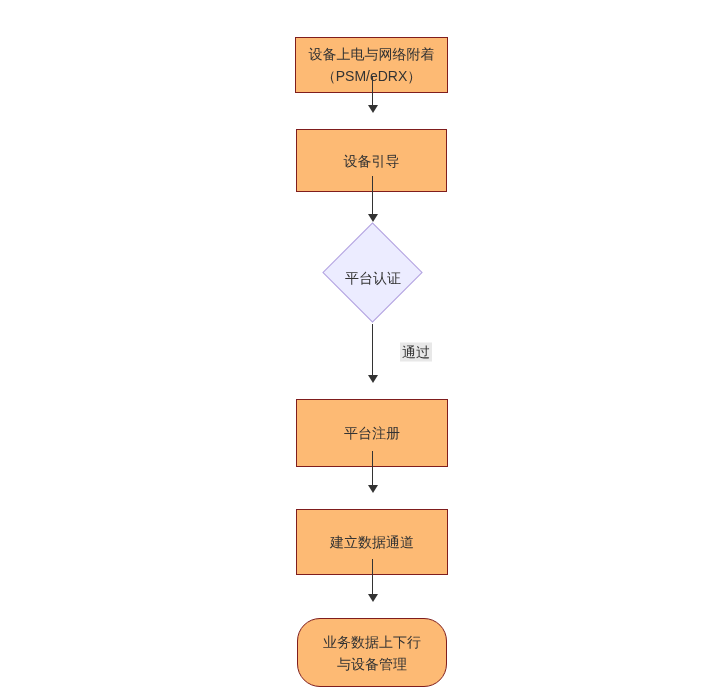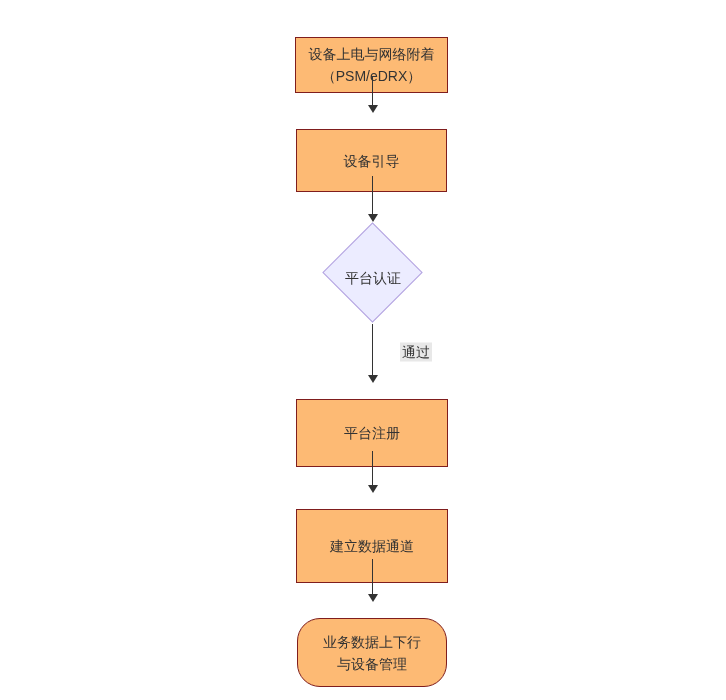--- a/index.html
+++ b/index.html
@@ -129,21 +129,21 @@
 
   <div class="node" style="left:296px; top:383px; width:152px; height:68px;gap:19px;">
     <div class="nl">平台注册</div>
   </div>
 
   <div class="arrow" style="left:367px; top:451px; height:42px;">
     <div class="arrow-line"></div>
     <div class="arrow-head"></div>
   </div>
 
-  <div class="node" style="left:296px; top:493px; width:152px; height:74px;">
+  <div class="node" style="left:296px; top:493px; width:152px; height:66px;">
     <div class="nl">建立数据通道</div>
   </div>
 
   <div class="arrow" style="left:367px; top:559px; height:43px;">
     <div class="arrow-line"></div>
     <div class="arrow-head"></div>
   </div>
 
   <div class="node" style="left:297px; top:602px; width:150px; height:69px;border-radius:23px;">
     <div class="nl">业务数据上下行</div>

